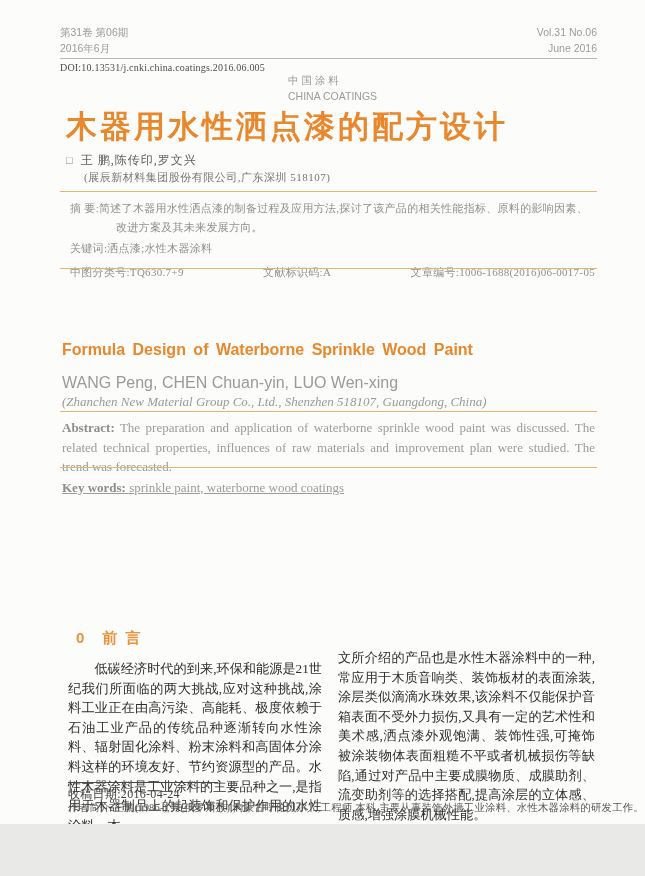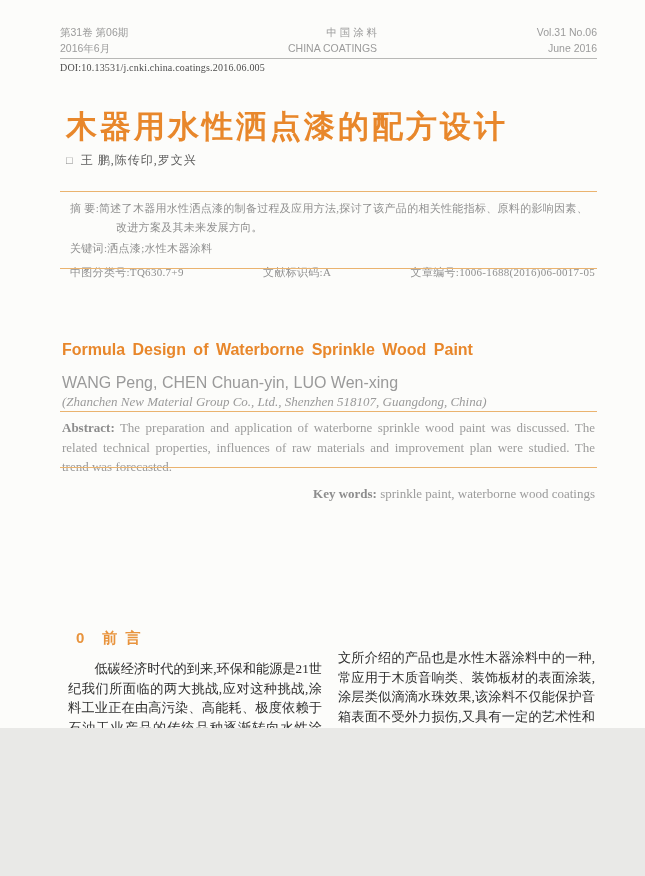--- a/index.html
+++ b/index.html
@@ -1,34 +1,34 @@
 <!DOCTYPE html>
 <html><head>
 <meta charset="utf-8">
 <style>
   * { box-sizing: border-box; margin: 0; padding: 0; }
   html, body { background: #e9e9e7; }
   .page {
     position: relative;
-    width: 645px; height: 728px;
+    width: 645px; height: 824px;
     margin: 0 auto;
     background: #fcfcfa;
     font-family: "Liberation Serif", serif;
     overflow: hidden;
     box-shadow: 0 0 6px rgba(0,0,0,.25);
   }
   
   .journal-header {
     position: absolute; top: 24px; left: 60px; right: 48px;
     display: flex; justify-content: space-between;
     color: #9b9b9b; font-size: 10.5px; line-height: 1.55;
     font-family: "Liberation Sans", sans-serif;
   }
   .journal-header .hcol { white-space: nowrap; }
-  .journal-header .hcenter { text-align: right; }
+  .journal-header .hcenter { text-align: left; margin-top: 48px; }
   .journal-header .hright { text-align: right; }
   .header-rule {
     position: absolute; top: 58px; left: 60px; right: 48px;
     border-top: 1px solid #b8b8b6;
   }
   .doi-line {
     position: absolute; top: 62px; left: 60px;
     font-size: 10px; color: #4c4c4c; letter-spacing: .2px;
   }
   
@@ -72,21 +72,21 @@
   }
   .affiliation-en {
     position: absolute; top: 394px; left: 62px;
     font-style: italic; font-size: 13px; color: #9a9a9a;
   }
   .abstract-en {
     position: absolute; top: 418px; left: 62px; right: 50px;
     font-size: 13px; color: #9c9c9c; line-height: 1.5; text-align: justify;
   }
   .abstract-en b { color: #8d8d8d; }
-  .abstract-en .kw-en { margin-top: 7px; text-align: right; }
+  .abstract-en .kw-en { margin-top: 1px; text-align: left; text-decoration: underline; }
   
   .section-heading {
     position: absolute; top: 629px; left: 76px;
     font-family: "Liberation Sans", sans-serif;
     font-size: 15px; font-weight: bold; color: #e8933c; letter-spacing: 2px;
   }
   .section-heading .num { margin-right: 16px; }
   .col { font-size: 13.2px; line-height: 19.6px; color: #2e2e2e; text-align: justify; }
   .col-left {
     position: absolute; top: 659px; left: 68px; width: 254px;
@@ -142,20 +142,21 @@
       <div>June 2016</div>
     </div>
   </div>
   <div class="header-rule"></div>
   <div class="doi-line">DOI:10.13531/j.cnki.china.coatings.2016.06.005</div>
 
   <h1 class="title-cn">木器用水性洒点漆的配方设计</h1>
   <div class="authors-cn">
     <span class="marker">□</span><span>王  鹏,陈传印,罗文兴</span>
   </div>
+  <div class="affiliation-cn">(展辰新材料集团股份有限公司,广东深圳  518107)</div>
 
   <div class="rule-orange r1"></div>
 
   <div class="abstract-cn">
     <p class="hang"><span>摘  要:</span><span>简述了木器用水性洒点漆的制备过程及应用方法,探讨了该产品的相关性能指标、原料的影响因素、改进方案及其未来发展方向。</span></p>
     <p class="kw"><span>关键词:</span><span>洒点漆;水性木器涂料</span></p>
     <div class="clc-row">
       <span><span>中图分类号:</span><span>TQ630.7+9</span></span>
       <span><span>文献标识码:</span><span>A</span></span>
       <span><span>文章编号:</span><span>1006-1688(2016)06-0017-05</span></span>

